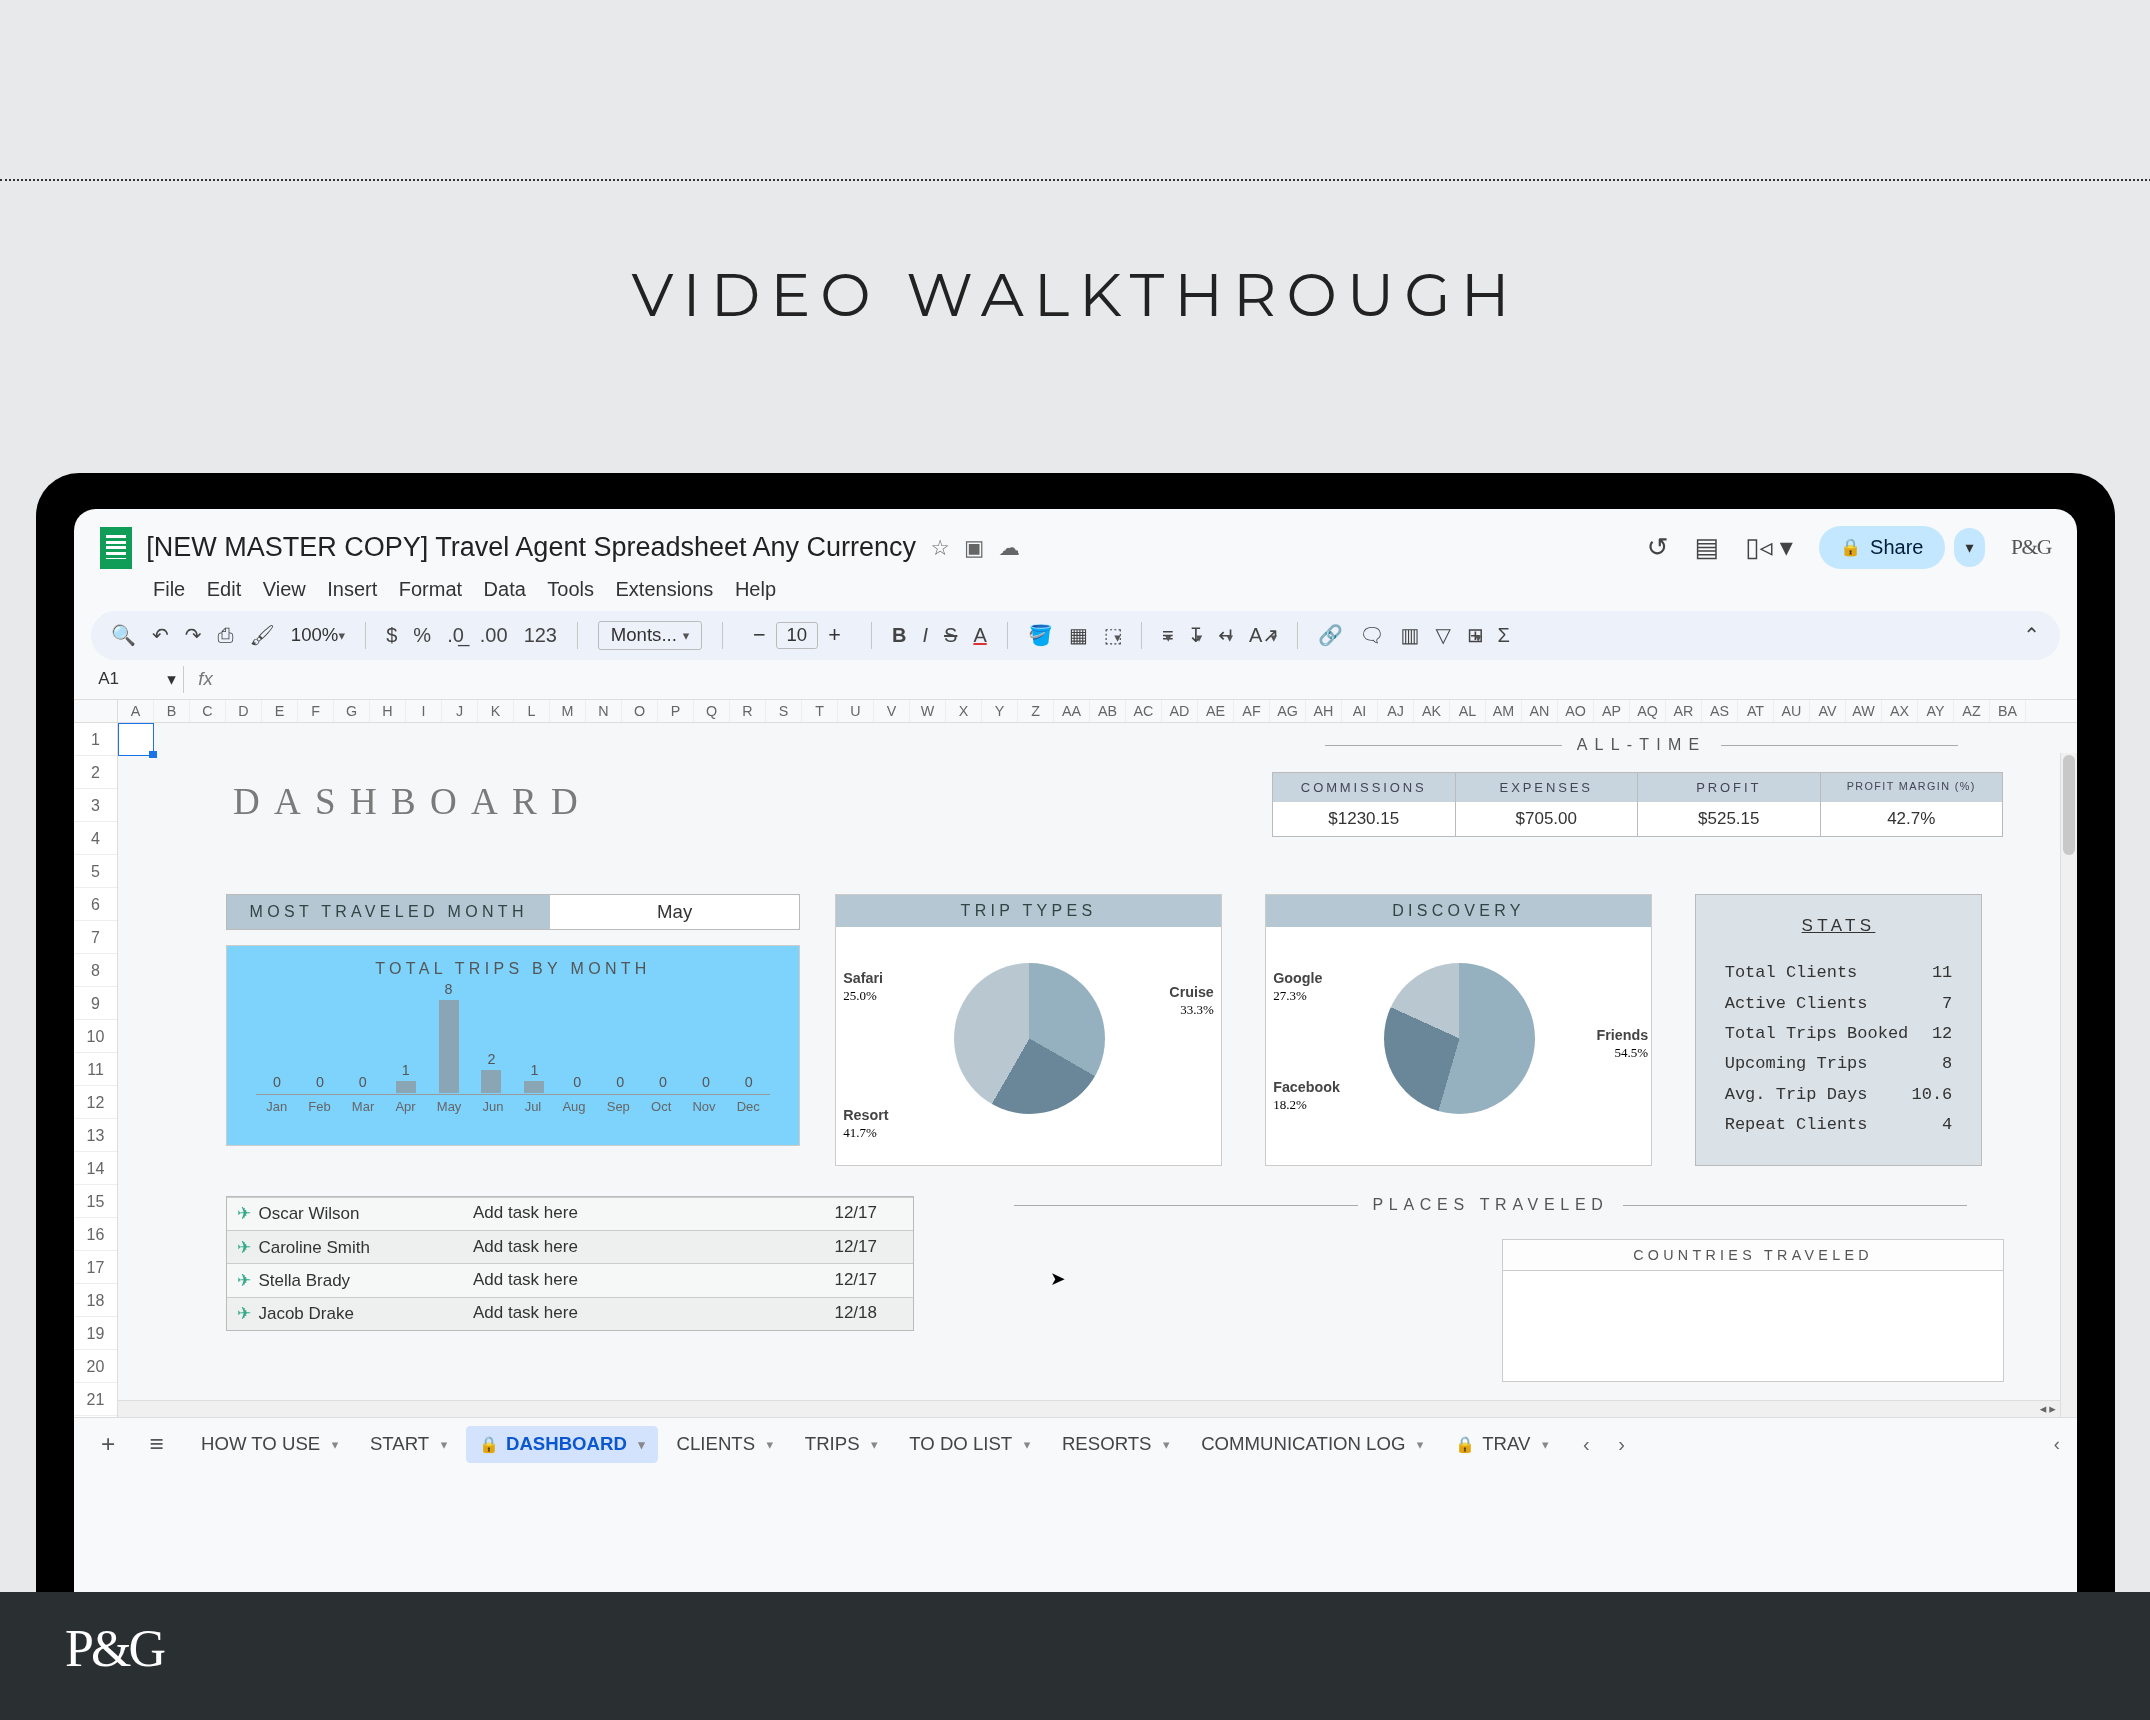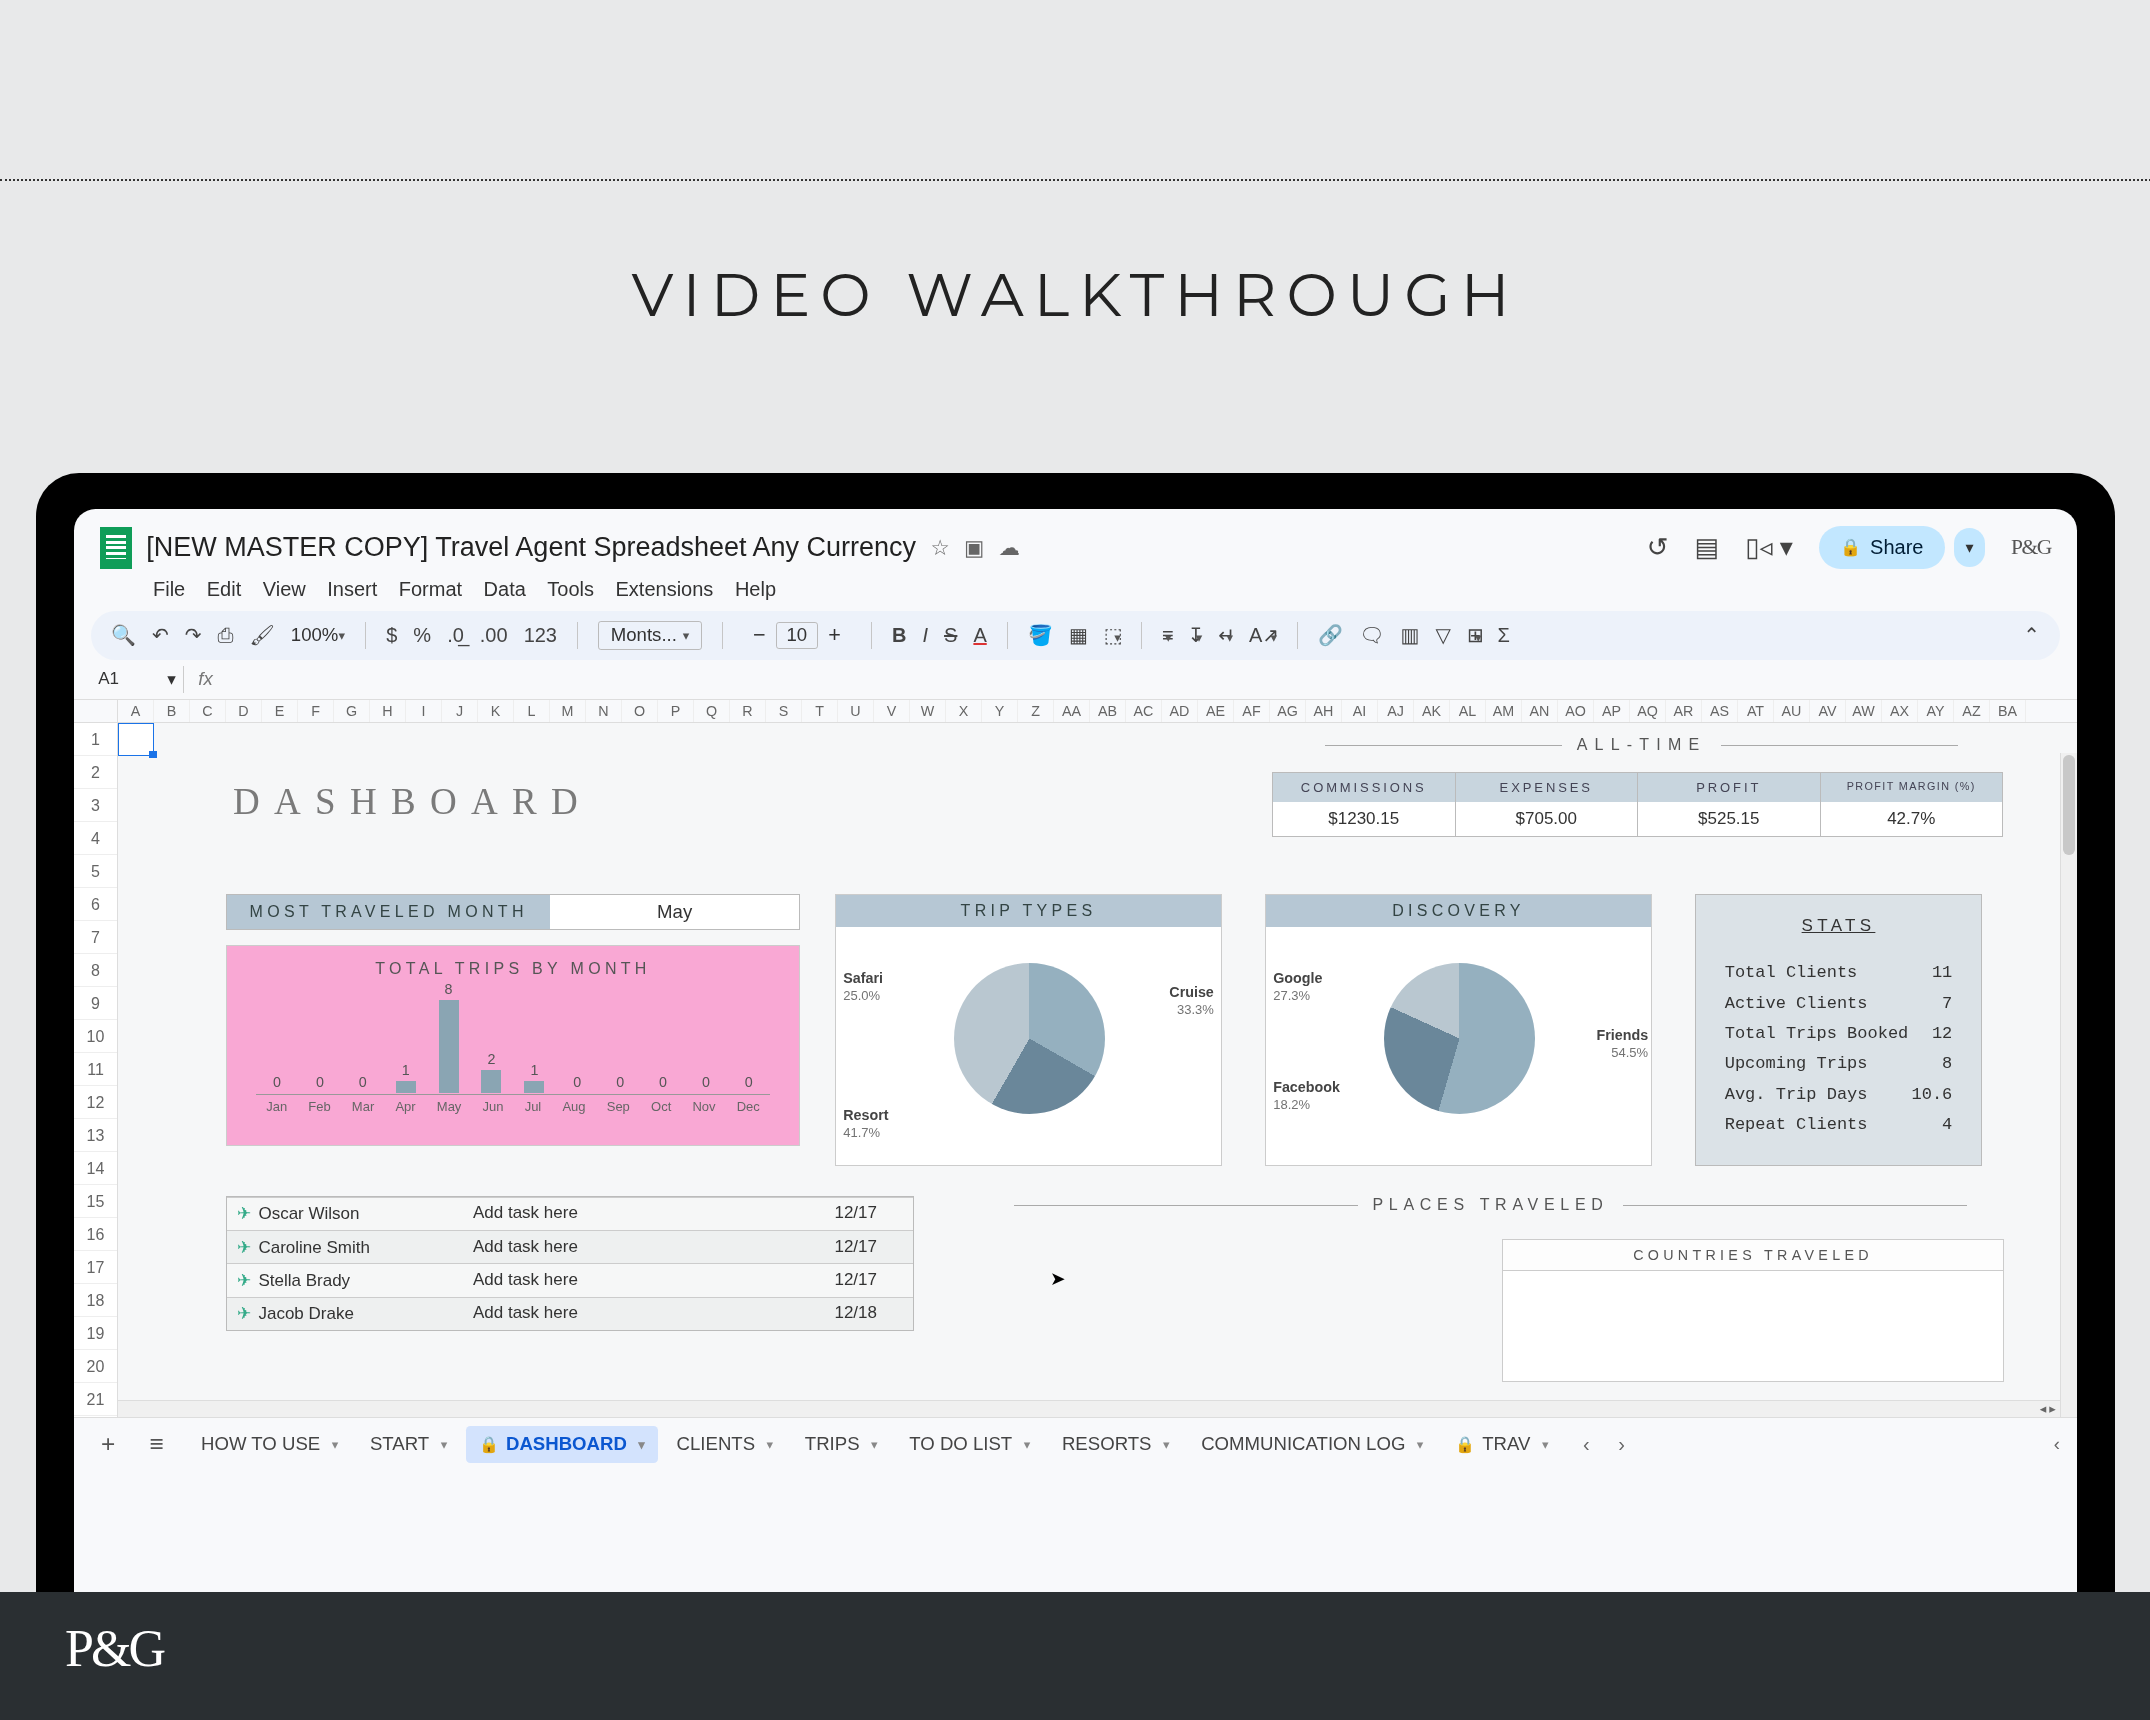--- a/index.html
+++ b/index.html
@@ -76,35 +76,35 @@
 .alltime-table .vals { display:flex; background:#fff; }
 .alltime-table .vals div { flex:1; text-align:center; font-size:17px; padding:7.2px; border-right:0.7px solid #bbb; }
 .alltime-table .vals div:last-child { border-right:none; }
 
 
 .mtm { position:absolute; top:171px; left:108px; width:574px; height:36px; display:flex; border:0.7px solid #bbb; }
 .mtm .lbl { flex:1.3; background:#b6c7d4; text-align:center; font-size:16px; letter-spacing:4.3px; line-height:34px; color:#344; }
 .mtm .val { flex:1; background:#fff; text-align:center; font-size:18.6px; line-height:34px; }
 
 
-.barcard { position:absolute; top:222px; left:108px; width:574px; height:201px; background:#f9a8d4; border:0.7px solid #ccc; padding:14.3px; }
+.barcard { position:absolute; top:222px; left:108px; width:574px; height:201px; background:#7dd3fc; border:0.7px solid #ccc; padding:14.3px; }
 .barcard .title { text-align:center; font-size:16px; letter-spacing:4.3px; color:#555; margin-bottom:7.2px; }
 .barcard .chart { position:relative; height:129px; margin:0 14.3px; }
 .barcard .bars { position:absolute; bottom:21.5px; left:0; right:0; height:100px; display:flex; align-items:flex-end; justify-content:space-around; }
 .barcard .bar { width:20px; background:#8aa5b3; position:relative; }
 .barcard .bar span { position:absolute; top:-18.6px; left:50%; transform:translateX(-50%); font-size:14.3px; color:#555; }
 .barcard .xaxis { position:absolute; bottom:0; left:0; right:0; display:flex; justify-content:space-around; font-size:13px; color:#666; border-top:0.7px solid #999; padding-top:4.3px; }
 
 
 .piecard { position:absolute; top:171px; width:387px; height:272px; background:#fff; border:0.7px solid #ccc; }
 .piecard .hdr { background:#b6c7d4; text-align:center; font-size:16px; letter-spacing:4.3px; padding:7.2px; color:#344; }
 .piecard .body { position:relative; height:229px; }
 .pie { width:151px; height:151px; border-radius:50%; position:absolute; top:36px; left:118px; }
 .pielabel { position:absolute; font-size:14.3px; color:#444; line-height:1.2; }
-.pielabel .pct { font-size:13px; color:#737373; }
+.pielabel .pct { font-size:13px; color:#000000;font-family:Liberation Serif, serif; }
 #pie1 .pie { background:conic-gradient(#95b0bf 0 33.3%, #6a879a 33.3% 58.3%, #b9c7d0 58.3% 100%); }
 #pie2 .pie { background:conic-gradient(#95b0bf 0 54.5%, #6a879a 54.5% 81.8%, #b9c7d0 81.8% 100%); }
 #pie1 { left:717px; }
 #pie2 { left:1147px; }
 
 
 .statscard { position:absolute; top:171px; left:1577px; width:287px; height:272px; background:#dbe2e7; border:0.7px solid #bbb; padding:21.5px 21.5px; }
 .statscard .title { text-align:center; font-size:17px; letter-spacing:4.3px; text-decoration:underline; color:#333; margin-bottom:21.5px; }
 .statscard .row { display:flex; justify-content:space-between; font-size:17px; padding:5.7px 7.2px;font-family:Liberation Mono, monospace; }
 

